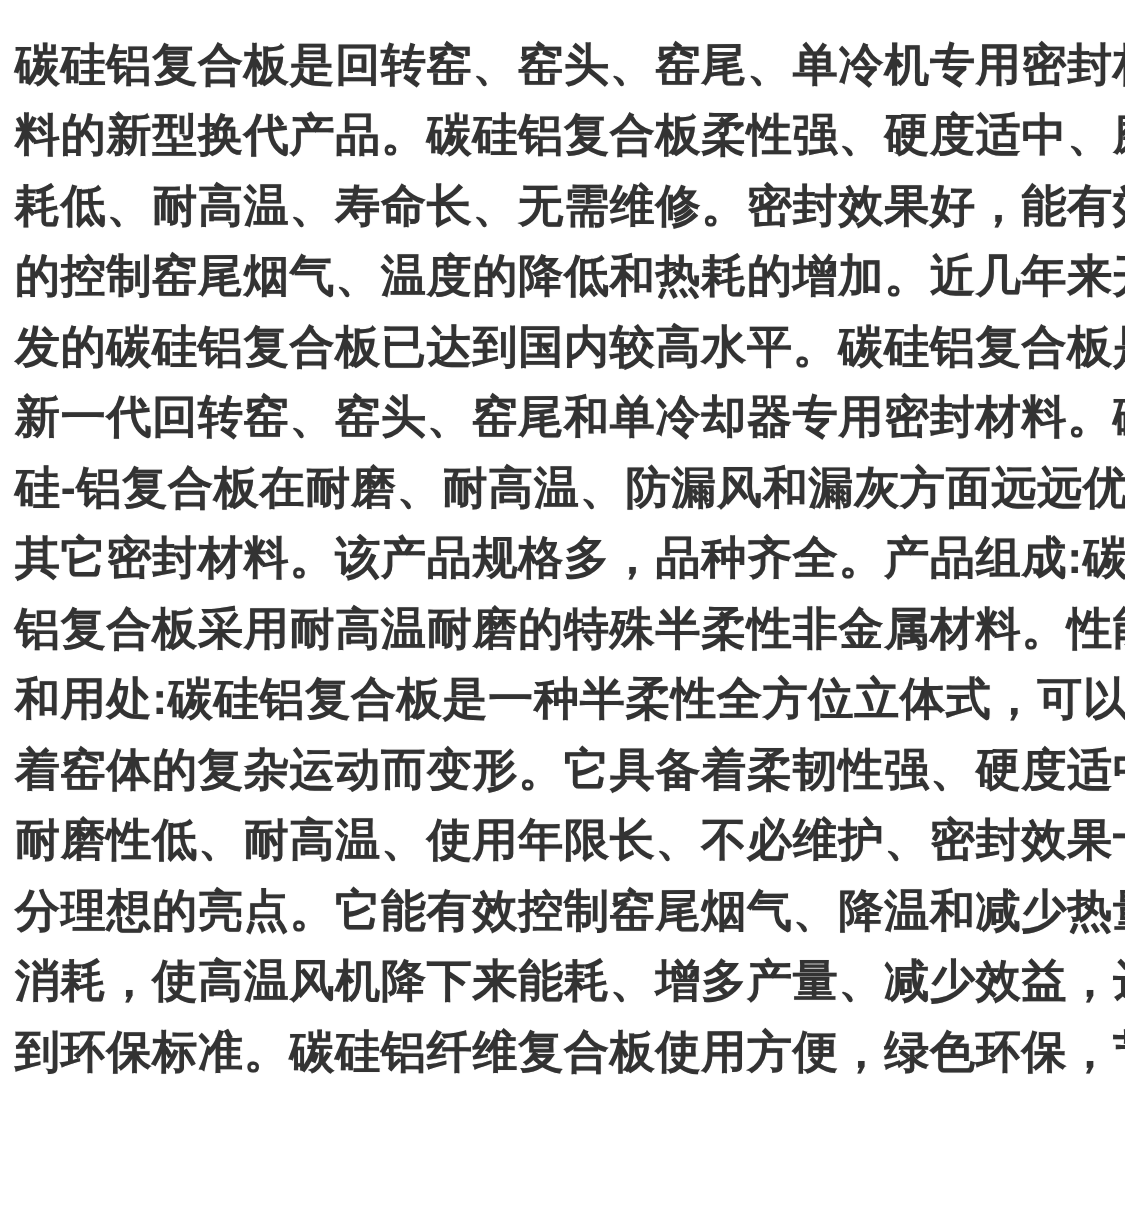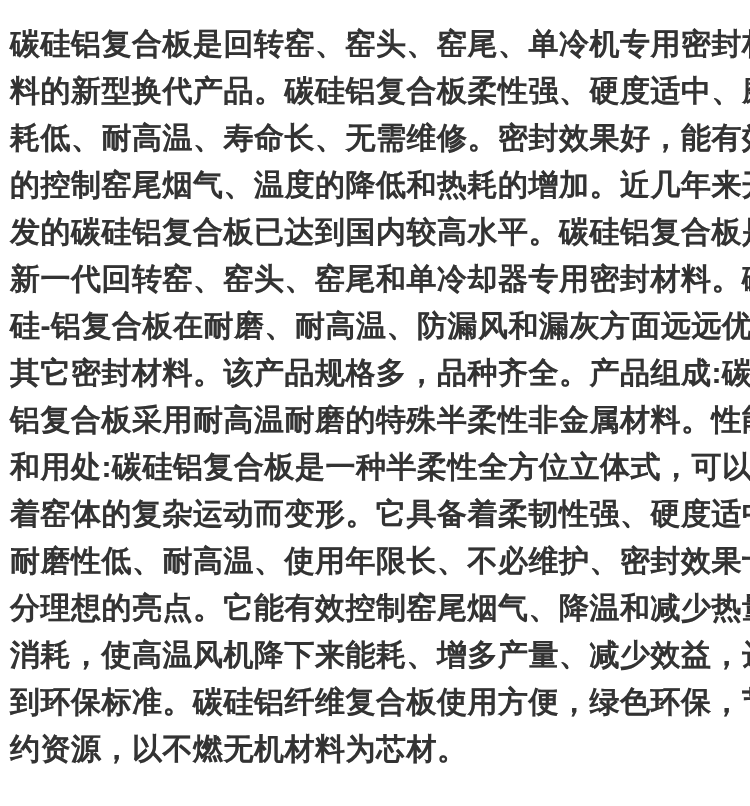--- a/index.html
+++ b/index.html
@@ -41,15 +41,14 @@
     <div class="line">新一代回转窑、窑头、窑尾和单冷却器专用密封材料。碳-</div>
     <div class="line">硅-铝复合板在耐磨、耐高温、防漏风和漏灰方面远远优于</div>
     <div class="line">其它密封材料。该产品规格多，品种齐全。产品组成:碳硅</div>
     <div class="line">铝复合板采用耐高温耐磨的特殊半柔性非金属材料。性能</div>
     <div class="line">和用处:碳硅铝复合板是一种半柔性全方位立体式，可以伴</div>
     <div class="line">着窑体的复杂运动而变形。它具备着柔韧性强、硬度适中</div>
     <div class="line">耐磨性低、耐高温、使用年限长、不必维护、密封效果十</div>
     <div class="line">分理想的亮点。它能有效控制窑尾烟气、降温和减少热量</div>
     <div class="line">消耗，使高温风机降下来能耗、增多产量、减少效益，达</div>
     <div class="line">到环保标准。碳硅铝纤维复合板使用方便，绿色环保，节</div>
-    <div class="line">约资源，以不燃无机材料为芯材。</div>
   </div>
 </div>
 
 </body></html>

